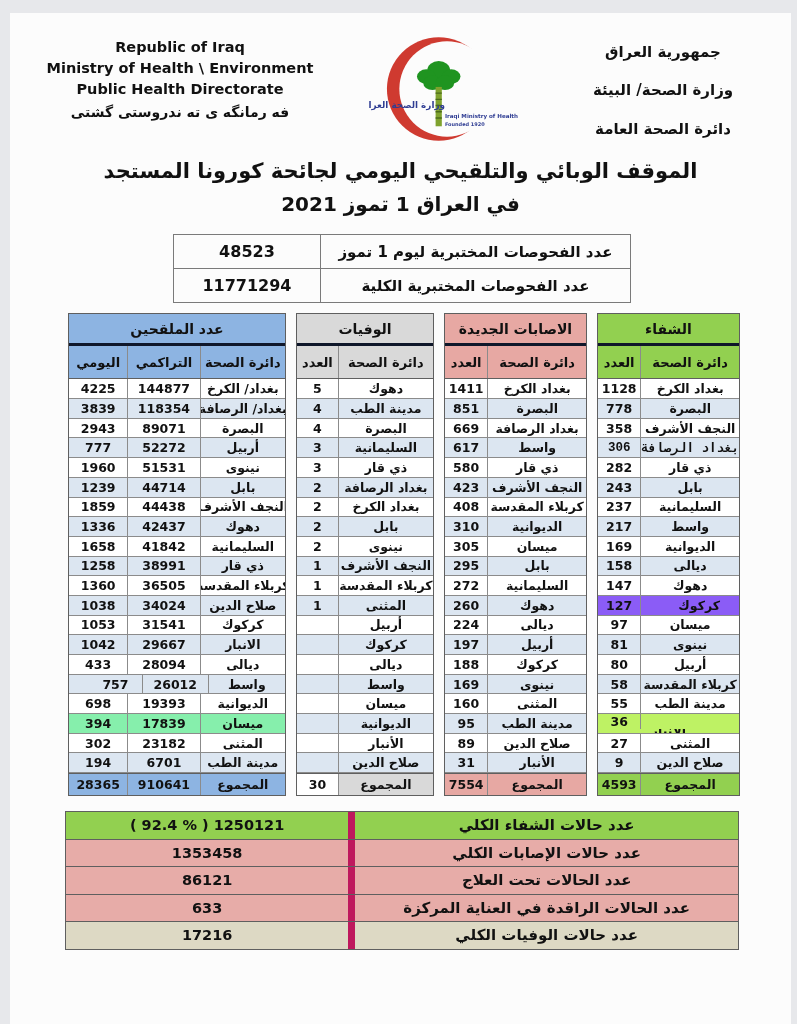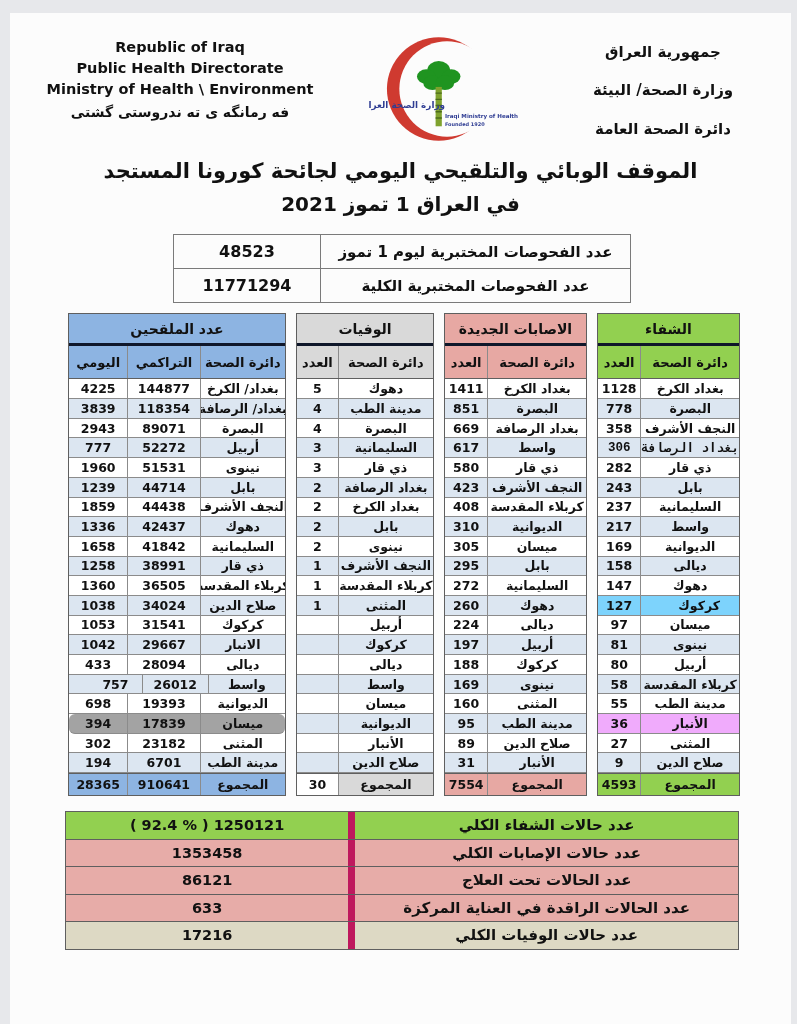--- a/index.html
+++ b/index.html
@@ -66,22 +66,22 @@
     direction:rtl;font-weight:bold;font-size:15px;}
 </style>
 </head>
 <body>
 
 <div class="page">
 
   <div class="hdr">
     <div class="hdr-left">
       <div>Republic of Iraq</div>
+      <div>Ministry of Health \ Environment</div>
       <div>Public Health Directorate</div>
-      <div>Ministry of Health \ Environment</div>
       <div class="ku">فه رمانگه ی ته ندروستی گشتی</div>
     </div>
 
     <svg class="logo" viewBox="0 0 140 112">
 
       <circle cx="62" cy="56" r="50" fill="#cf3a30"></circle>
       <circle cx="70" cy="56" r="46" fill="#fcfcfc"></circle>
 
       <g fill="#1f9420">
         <ellipse cx="62" cy="38" rx="11" ry="9"></ellipse>
@@ -209,21 +209,21 @@
         <div class="rt-row" style="background: rgb(220, 230, 241); padding-left: 20px;">
           <div class="rt-cell c0">757</div>
           <div class="rt-cell c1">26012</div>
           <div class="rt-cell c2 name">واسط</div>
         </div>
         <div class="rt-row">
           <div class="rt-cell c0">698</div>
           <div class="rt-cell c1">19393</div>
           <div class="rt-cell c2 name">الديوانية</div>
         </div>
-        <div class="rt-row" style="background: #a3a3a3; border-radius: 6px;">
+        <div class="rt-row" style="background: #86efac;">
           <div class="rt-cell c0">394</div>
           <div class="rt-cell c1">17839</div>
           <div class="rt-cell c2 name">ميسان</div>
         </div>
         <div class="rt-row">
           <div class="rt-cell c0">302</div>
           <div class="rt-cell c1">23182</div>
           <div class="rt-cell c2 name">المثنى</div>
         </div>
         <div class="rt-row" style="background: rgb(220, 230, 241);">
@@ -462,21 +462,21 @@
           <div class="rt-cell c1 name">الديوانية</div>
         </div>
         <div class="rt-row" style="background: rgb(220, 230, 241);">
           <div class="rt-cell c0">158</div>
           <div class="rt-cell c1 name">ديالى</div>
         </div>
         <div class="rt-row">
           <div class="rt-cell c0">147</div>
           <div class="rt-cell c1 name">دهوك</div>
         </div>
-        <div class="rt-row" style="background: #7dd3fc; gap: 18px;">
+        <div class="rt-row" style="background: #8b5cf6; gap: 18px;">
           <div class="rt-cell c0">127</div>
           <div class="rt-cell c1 name">كركوك</div>
         </div>
         <div class="rt-row">
           <div class="rt-cell c0">97</div>
           <div class="rt-cell c1 name">ميسان</div>
         </div>
         <div class="rt-row" style="background: rgb(220, 230, 241);">
           <div class="rt-cell c0">81</div>
           <div class="rt-cell c1 name">نينوى</div>
@@ -486,21 +486,21 @@
           <div class="rt-cell c1 name">أربيل</div>
         </div>
         <div class="rt-row" style="background: rgb(220, 230, 241);">
           <div class="rt-cell c0">58</div>
           <div class="rt-cell c1 name">كربلاء المقدسة</div>
         </div>
         <div class="rt-row">
           <div class="rt-cell c0">55</div>
           <div class="rt-cell c1 name">مدينة الطب</div>
         </div>
-        <div class="rt-row" style="background: #f0abfc;">
+        <div class="rt-row" style="background: #bef264; flex-direction: column;">
           <div class="rt-cell c0">36</div>
           <div class="rt-cell c1 name">الأنبار</div>
         </div>
         <div class="rt-row">
           <div class="rt-cell c0">27</div>
           <div class="rt-cell c1 name">المثنى</div>
         </div>
         <div class="rt-row" style="background: rgb(220, 230, 241);">
           <div class="rt-cell c0">9</div>
           <div class="rt-cell c1 name">صلاح الدين</div>

